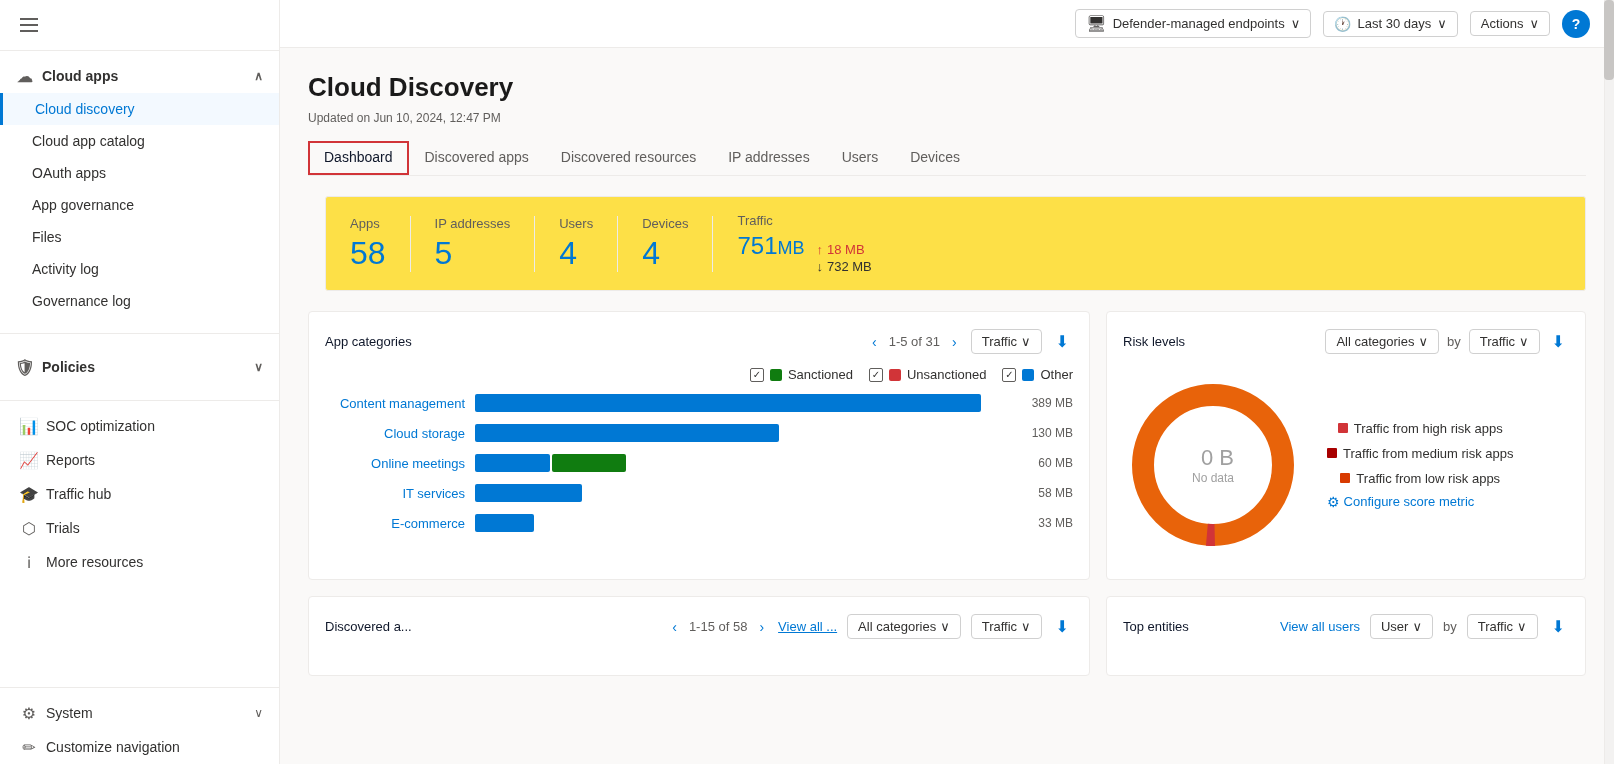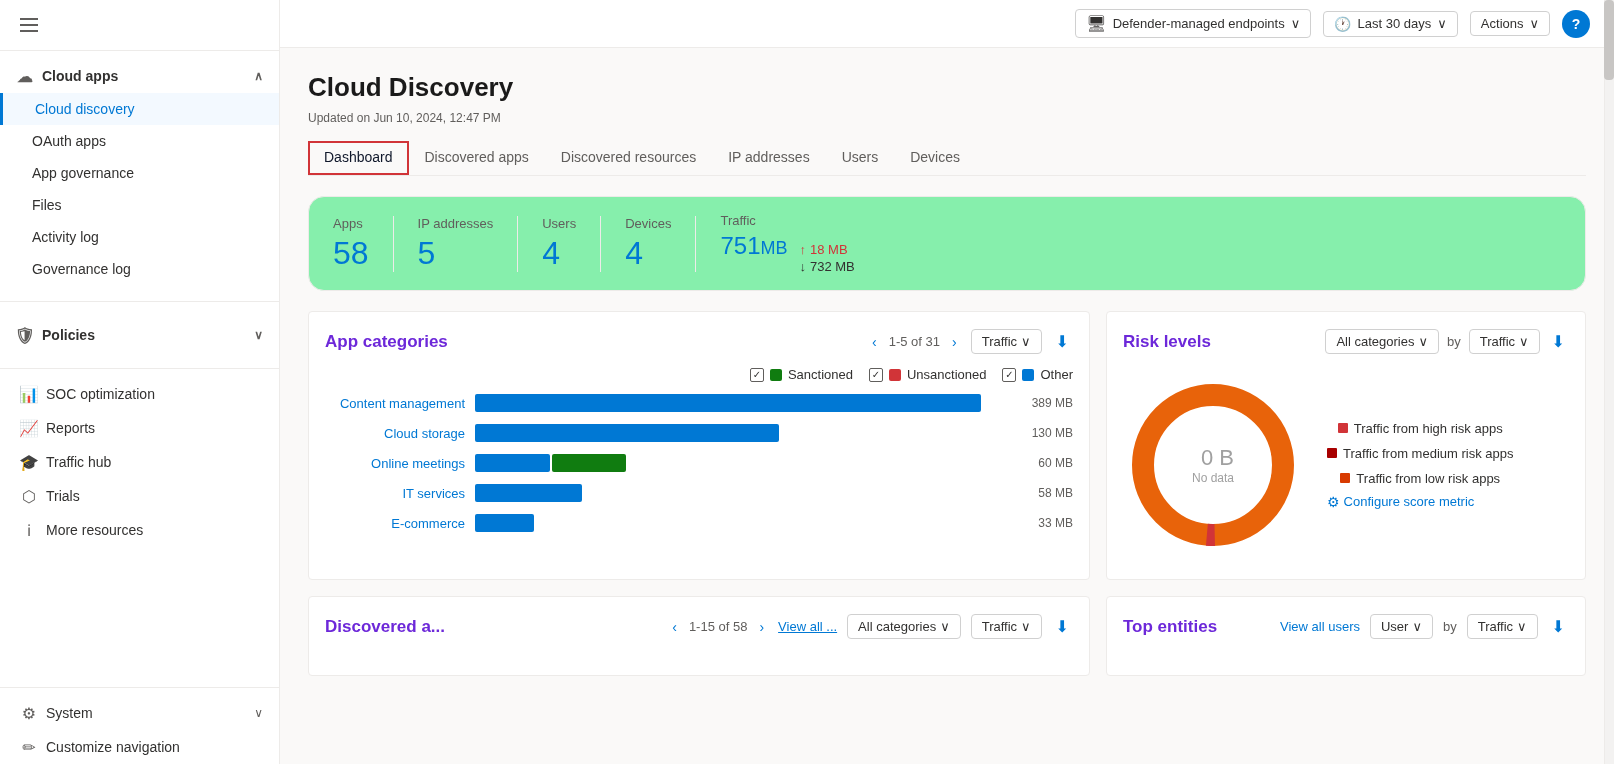--- a/index.html
+++ b/index.html
@@ -29,40 +29,40 @@
     .content { flex: 1; overflow-y: auto; padding: 24px 28px; }
     .page-title { font-size: 26px; font-weight: 700; color: #1a1a1a; margin-bottom: 8px; }
     .updated-text { font-size: 12px; color: #605e5c; margin-bottom: 16px; }
 
     
     .tabs { display: flex; gap: 0; border-bottom: 1px solid #edebe9; margin-bottom: 20px; }
     .tab { padding: 8px 16px; cursor: pointer; font-size: 14px; color: #605e5c; border-bottom: 2px solid transparent; white-space: nowrap; }
     .tab.active { color: #0f172a; border-bottom: 2px solid #0078d4; font-weight: 500; border: 2px solid #d13438; padding: 6px 14px; }
 
     
-    .stats-row { display: flex; align-items: center; gap: 0; margin-bottom: 20px; background: #86efac; border: 1px solid #edebe9; border-radius: 16px; padding: 16px 24px; }
+    .stats-row { display: flex; align-items: center; gap: 0; margin-bottom: 20px; background: #fde047; border: 1px solid #edebe9; border-radius: 3px; padding: 16px 24px; margin-left: 17px; }
     .stat-item { padding: 0 24px; border-right: 1px solid #edebe9; }
     .stat-item:first-child { padding-left: 0; }
     .stat-item:last-child { border-right: none; }
     .stat-label { font-size: 13px; color: #605e5c; margin-bottom: 4px; }
     .stat-value { font-size: 32px; color: #0078d4; font-weight: 300; }
     .traffic-main { font-size: 24px; color: #0078d4; font-weight: 300; display: inline; }
     .traffic-mb { font-size: 18px; color: #0078d4; font-weight: 300; }
     .traffic-details { display: flex; flex-direction: column; gap: 2px; margin-left: 8px; }
     .traffic-up { color: #d13438; font-size: 13px; display: flex; align-items: center; gap: 4px; }
     .traffic-down { color: #323130; font-size: 13px; display: flex; align-items: center; gap: 4px; }
     .traffic-row { display: flex; align-items: baseline; }
 
     
     .cards-row { display: flex; gap: 16px; margin-bottom: 16px; }
     .card { background: #fff; border: 1px solid #edebe9; border-radius: 4px; flex: 1; padding: 16px; }
 
     
     .card-header { display: flex; align-items: center; justify-content: space-between; margin-bottom: 12px; flex-wrap: wrap; gap: 8px; }
-    .card-title { font-size: 17px; font-weight: 700; color: #6d28d9; }
+    .card-title { font-size: 13px; font-weight: 400; color: #0f172a; }
     .card-nav { display: flex; align-items: center; gap: 8px; font-size: 13px; color: #605e5c; }
     .nav-arrow { cursor: pointer; color: #0078d4; padding: 0 4px; font-size: 14px; }
     .card-dropdown { display: flex; align-items: center; gap: 4px; border: 1px solid #d0d0d0; border-radius: 4px; padding: 4px 10px; font-size: 13px; cursor: pointer; background: #fff; color: #323130; }
     .download-icon { cursor: pointer; color: #0078d4; font-size: 16px; padding: 4px; }
 
     
     .legend { display: flex; justify-content: flex-end; gap: 16px; margin-bottom: 12px; font-size: 13px; }
     .legend-item { display: flex; align-items: center; gap: 6px; }
     .legend-dot { width: 12px; height: 12px; border-radius: 2px; }
     .legend-checkbox { width: 14px; height: 14px; border: 1px solid #605e5c; border-radius: 2px; display: inline-flex; align-items: center; justify-content: center; font-size: 10px; background: #fff; }
@@ -118,20 +118,23 @@
   <div class="sidebar-section">
     <div class="sidebar-section-header">
       <div style="display:flex;align-items:center;gap:8px;">
         <span class="sidebar-icon">☁</span>
         <span>Cloud apps</span>
       </div>
       <span class="chevron">∧</span>
     </div>
     <div class="sidebar-item indent active">
       <span>Cloud discovery</span>
+    </div>
+    <div class="sidebar-item indent">
+      <span>Cloud app catalog</span>
     </div>
     <div class="sidebar-item indent">
       <span>OAuth apps</span>
     </div>
     <div class="sidebar-item indent">
       <span>App governance</span>
     </div>
     <div class="sidebar-item indent">
       <span>Files</span>
     </div>

